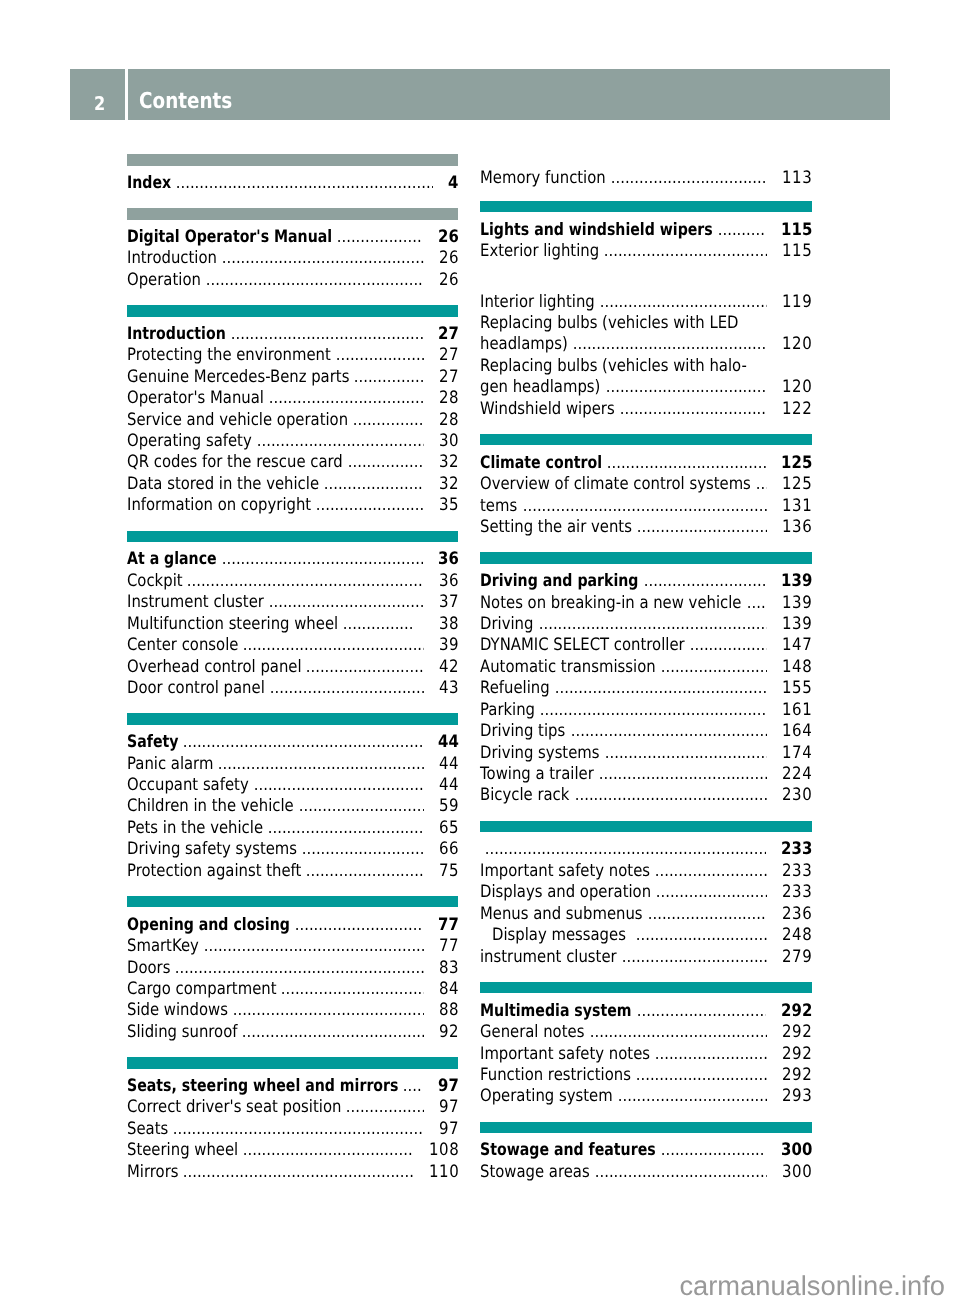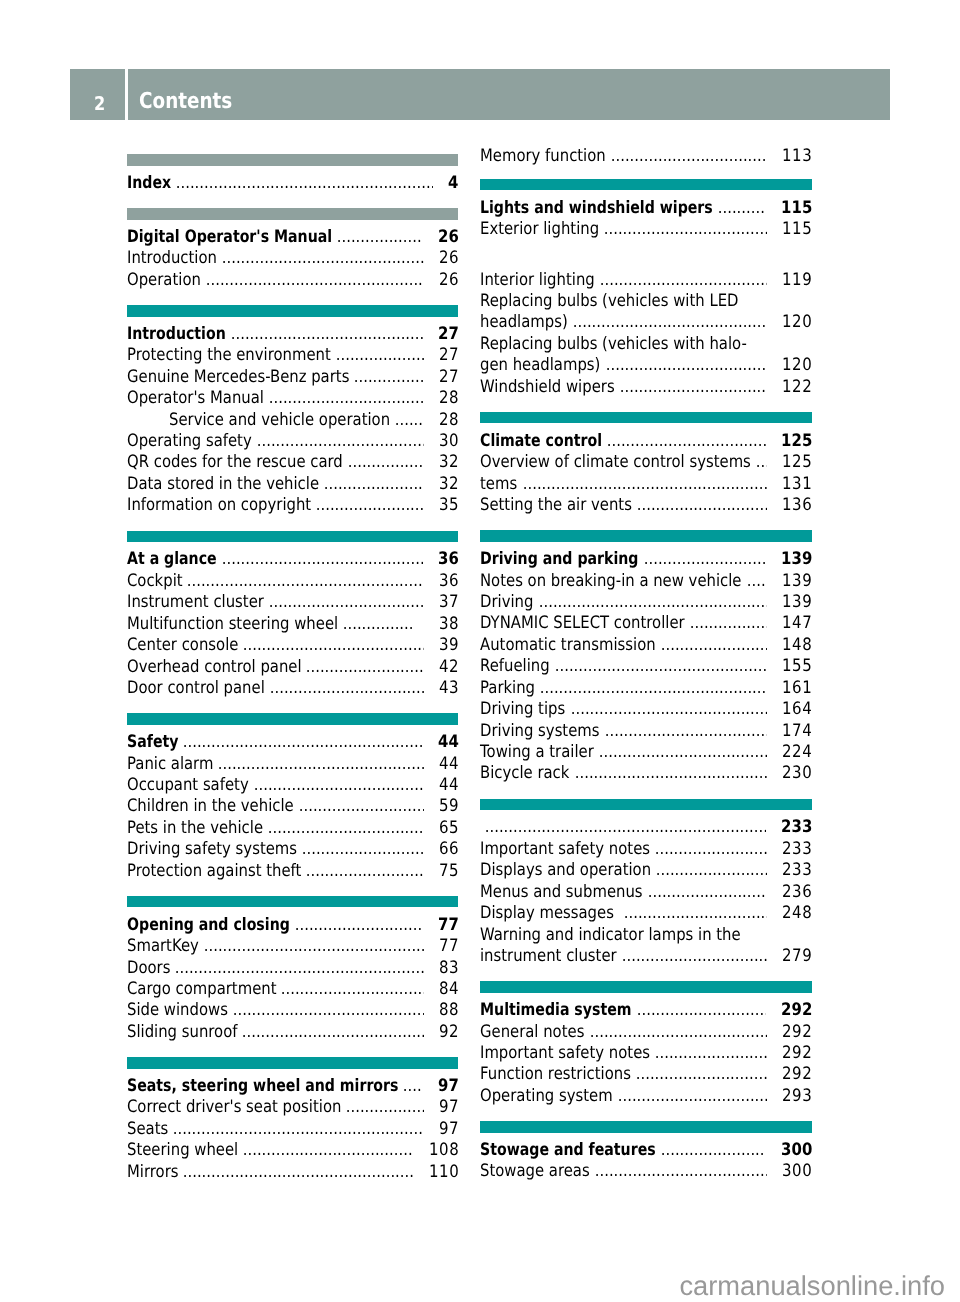--- a/index.html
+++ b/index.html
@@ -17,21 +17,21 @@
   .hdr-num-t{position:absolute;left:24.9px;top:35.6px;color:#fff;
              font-size:18.9px;font-weight:bold;line-height:0;white-space:pre;
              transform:scaleX(0.855);transform-origin:left bottom;}
   .hdr-title-t{position:absolute;left:69.8px;top:33.6px;color:#fff;
                font-size:21.9px;font-weight:bold;line-height:0;white-space:pre;
                transform:scaleX(0.84);transform-origin:left bottom;}
 
   
   .col{position:absolute;top:154.0px;width:331.2px;}
   .col-left{left:126.9px;}
-  .col-right{left:480.4px;top:146px;}
+  .col-right{left:480.4px;top:168px;}
 
   .bar{height:11.5px;width:100%;background:#019a99;}
   .bar.gray{background:#8fa19e;}
 
   .grp{margin-bottom:13.8px;}
   
   #colR .grp:first-child{margin-bottom:11.4px;}
   .sp{height:7.4px;}
 
   .row{display:flex;align-items:baseline;font-size:17.15px;line-height:21.416px;color:#000;}
@@ -112,21 +112,21 @@
           <span class="txt" style="width: 222.373px;"><i>Genuine Mercedes-Benz parts</i></span>
           <span class="dots"><i>&nbsp;............................................................................................................................................</i></span>
           <span class="pg" style="width: 20.1797px;"><i>27</i></span>
         </div>
         <div class="row">
           <span class="txt" style="width: 136.923px;"><i>Operator's Manual</i></span>
           <span class="dots"><i>&nbsp;............................................................................................................................................</i></span>
           <span class="pg" style="width: 20.1797px;"><i>28</i></span>
         </div>
         <div class="row">
-          <span class="txt" style="width: 221.087px; margin-left: 42px;"><i>Service and vehicle operation</i></span>
+          <span class="txt" style="width: 221.087px;"><i>Service and vehicle operation</i></span>
           <span class="dots"><i>&nbsp;............................................................................................................................................</i></span>
           <span class="pg" style="width: 20.1797px;"><i>28</i></span>
         </div>
         <div class="row">
           <span class="txt" style="width: 124.731px;"><i>Operating safety</i></span>
           <span class="dots"><i>&nbsp;............................................................................................................................................</i></span>
           <span class="pg" style="width: 20.1797px;"><i>30</i></span>
         </div>
         <div class="row">
           <span class="txt" style="width: 215.769px;"><i>QR codes for the rescue card</i></span>
@@ -433,26 +433,23 @@
           <span class="txt" style="width: 171.089px;"><i>Displays and operation</i></span>
           <span class="dots"><i>&nbsp;............................................................................................................................................</i></span>
           <span class="pg" style="width: 30.2559px;"><i>233</i></span>
         </div>
         <div class="row">
           <span class="txt" style="width: 162.564px;"><i>Menus and submenus</i></span>
           <span class="dots"><i>&nbsp;............................................................................................................................................</i></span>
           <span class="pg" style="width: 30.2559px;"><i>236</i></span>
         </div>
         <div class="row">
-          <span class="txt" style="width: 138.601px;"><i>Display messages </i></span>
+          <span class="txt" style="width: 138.601px; margin-left: 12px;"><i>Display messages </i></span>
           <span class="dots"><i>&nbsp;............................................................................................................................................</i></span>
           <span class="pg" style="width: 30.2559px;"><i>248</i></span>
-        </div>
-        <div class="row wrapline">
-          <span class="txt" style="width: 260.625px;"><i>Warning and indicator lamps in the</i></span>
         </div>
         <div class="row">
           <span class="txt" style="width: 136.625px;"><i>instrument cluster</i></span>
           <span class="dots"><i>&nbsp;............................................................................................................................................</i></span>
           <span class="pg" style="width: 30.2559px;"><i>279</i></span>
         </div>
       </div>
       <div class="grp">
         <div class="bar"></div>
         <div class="sp"></div>

